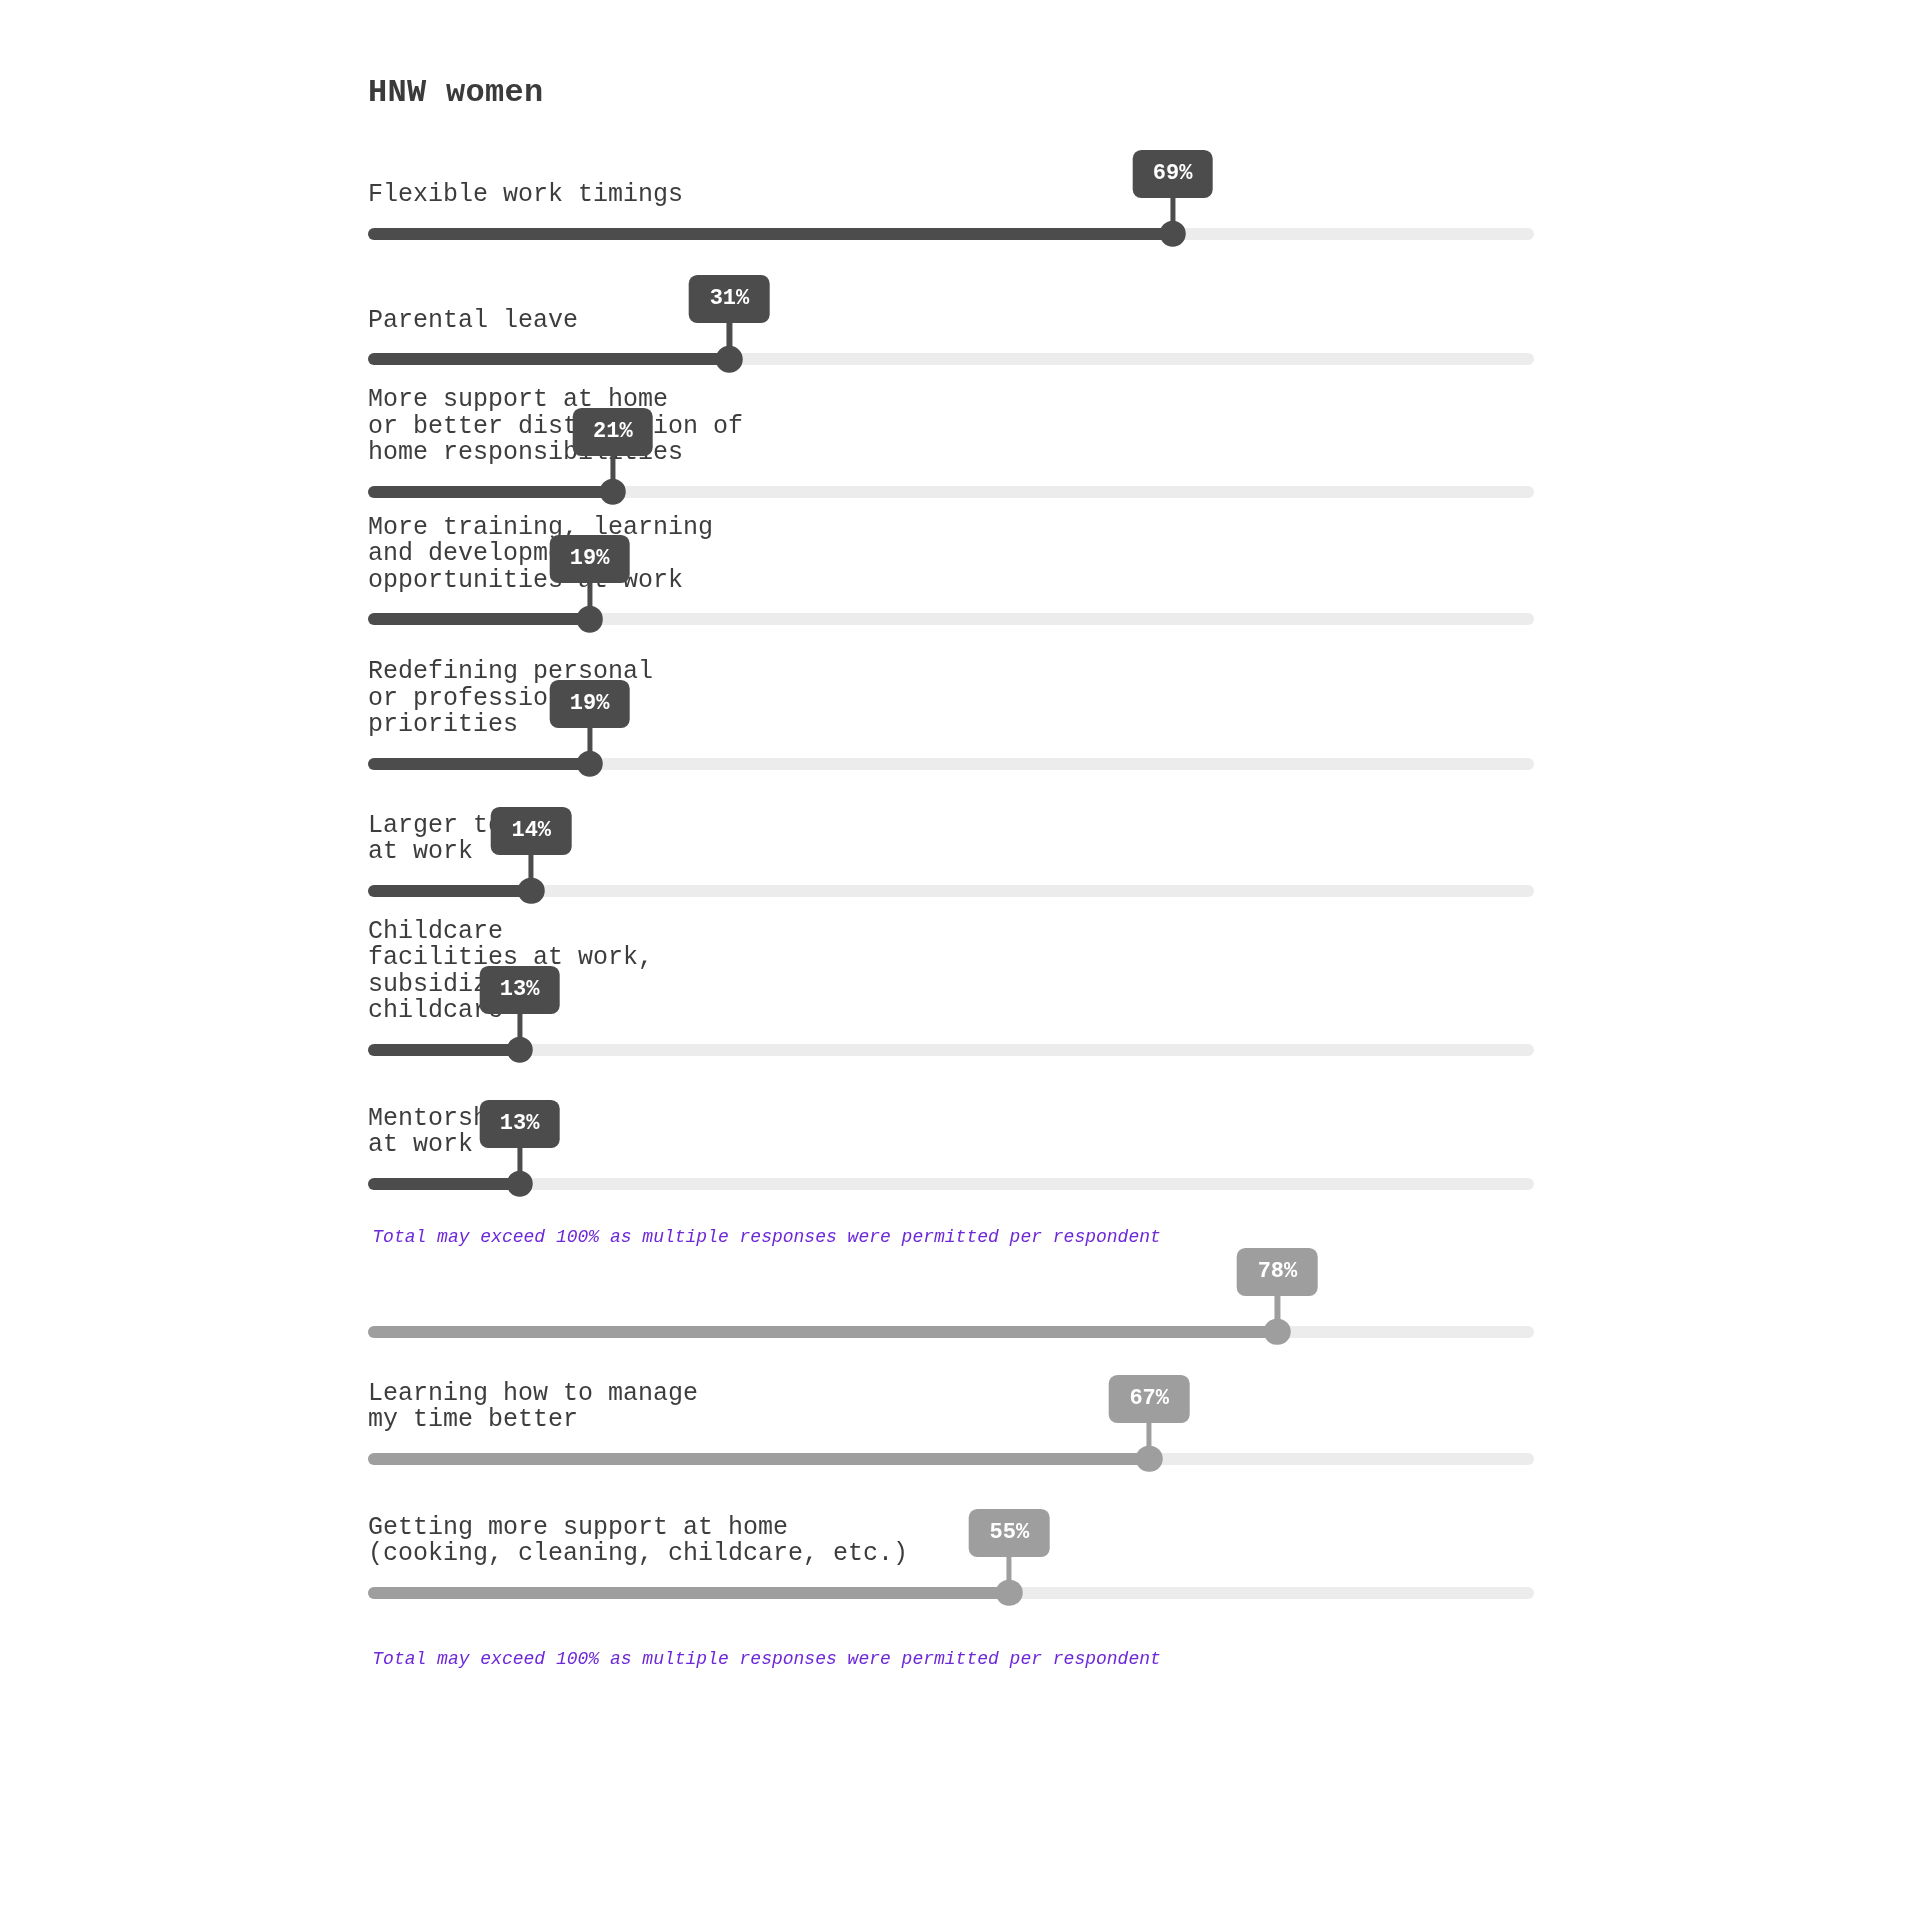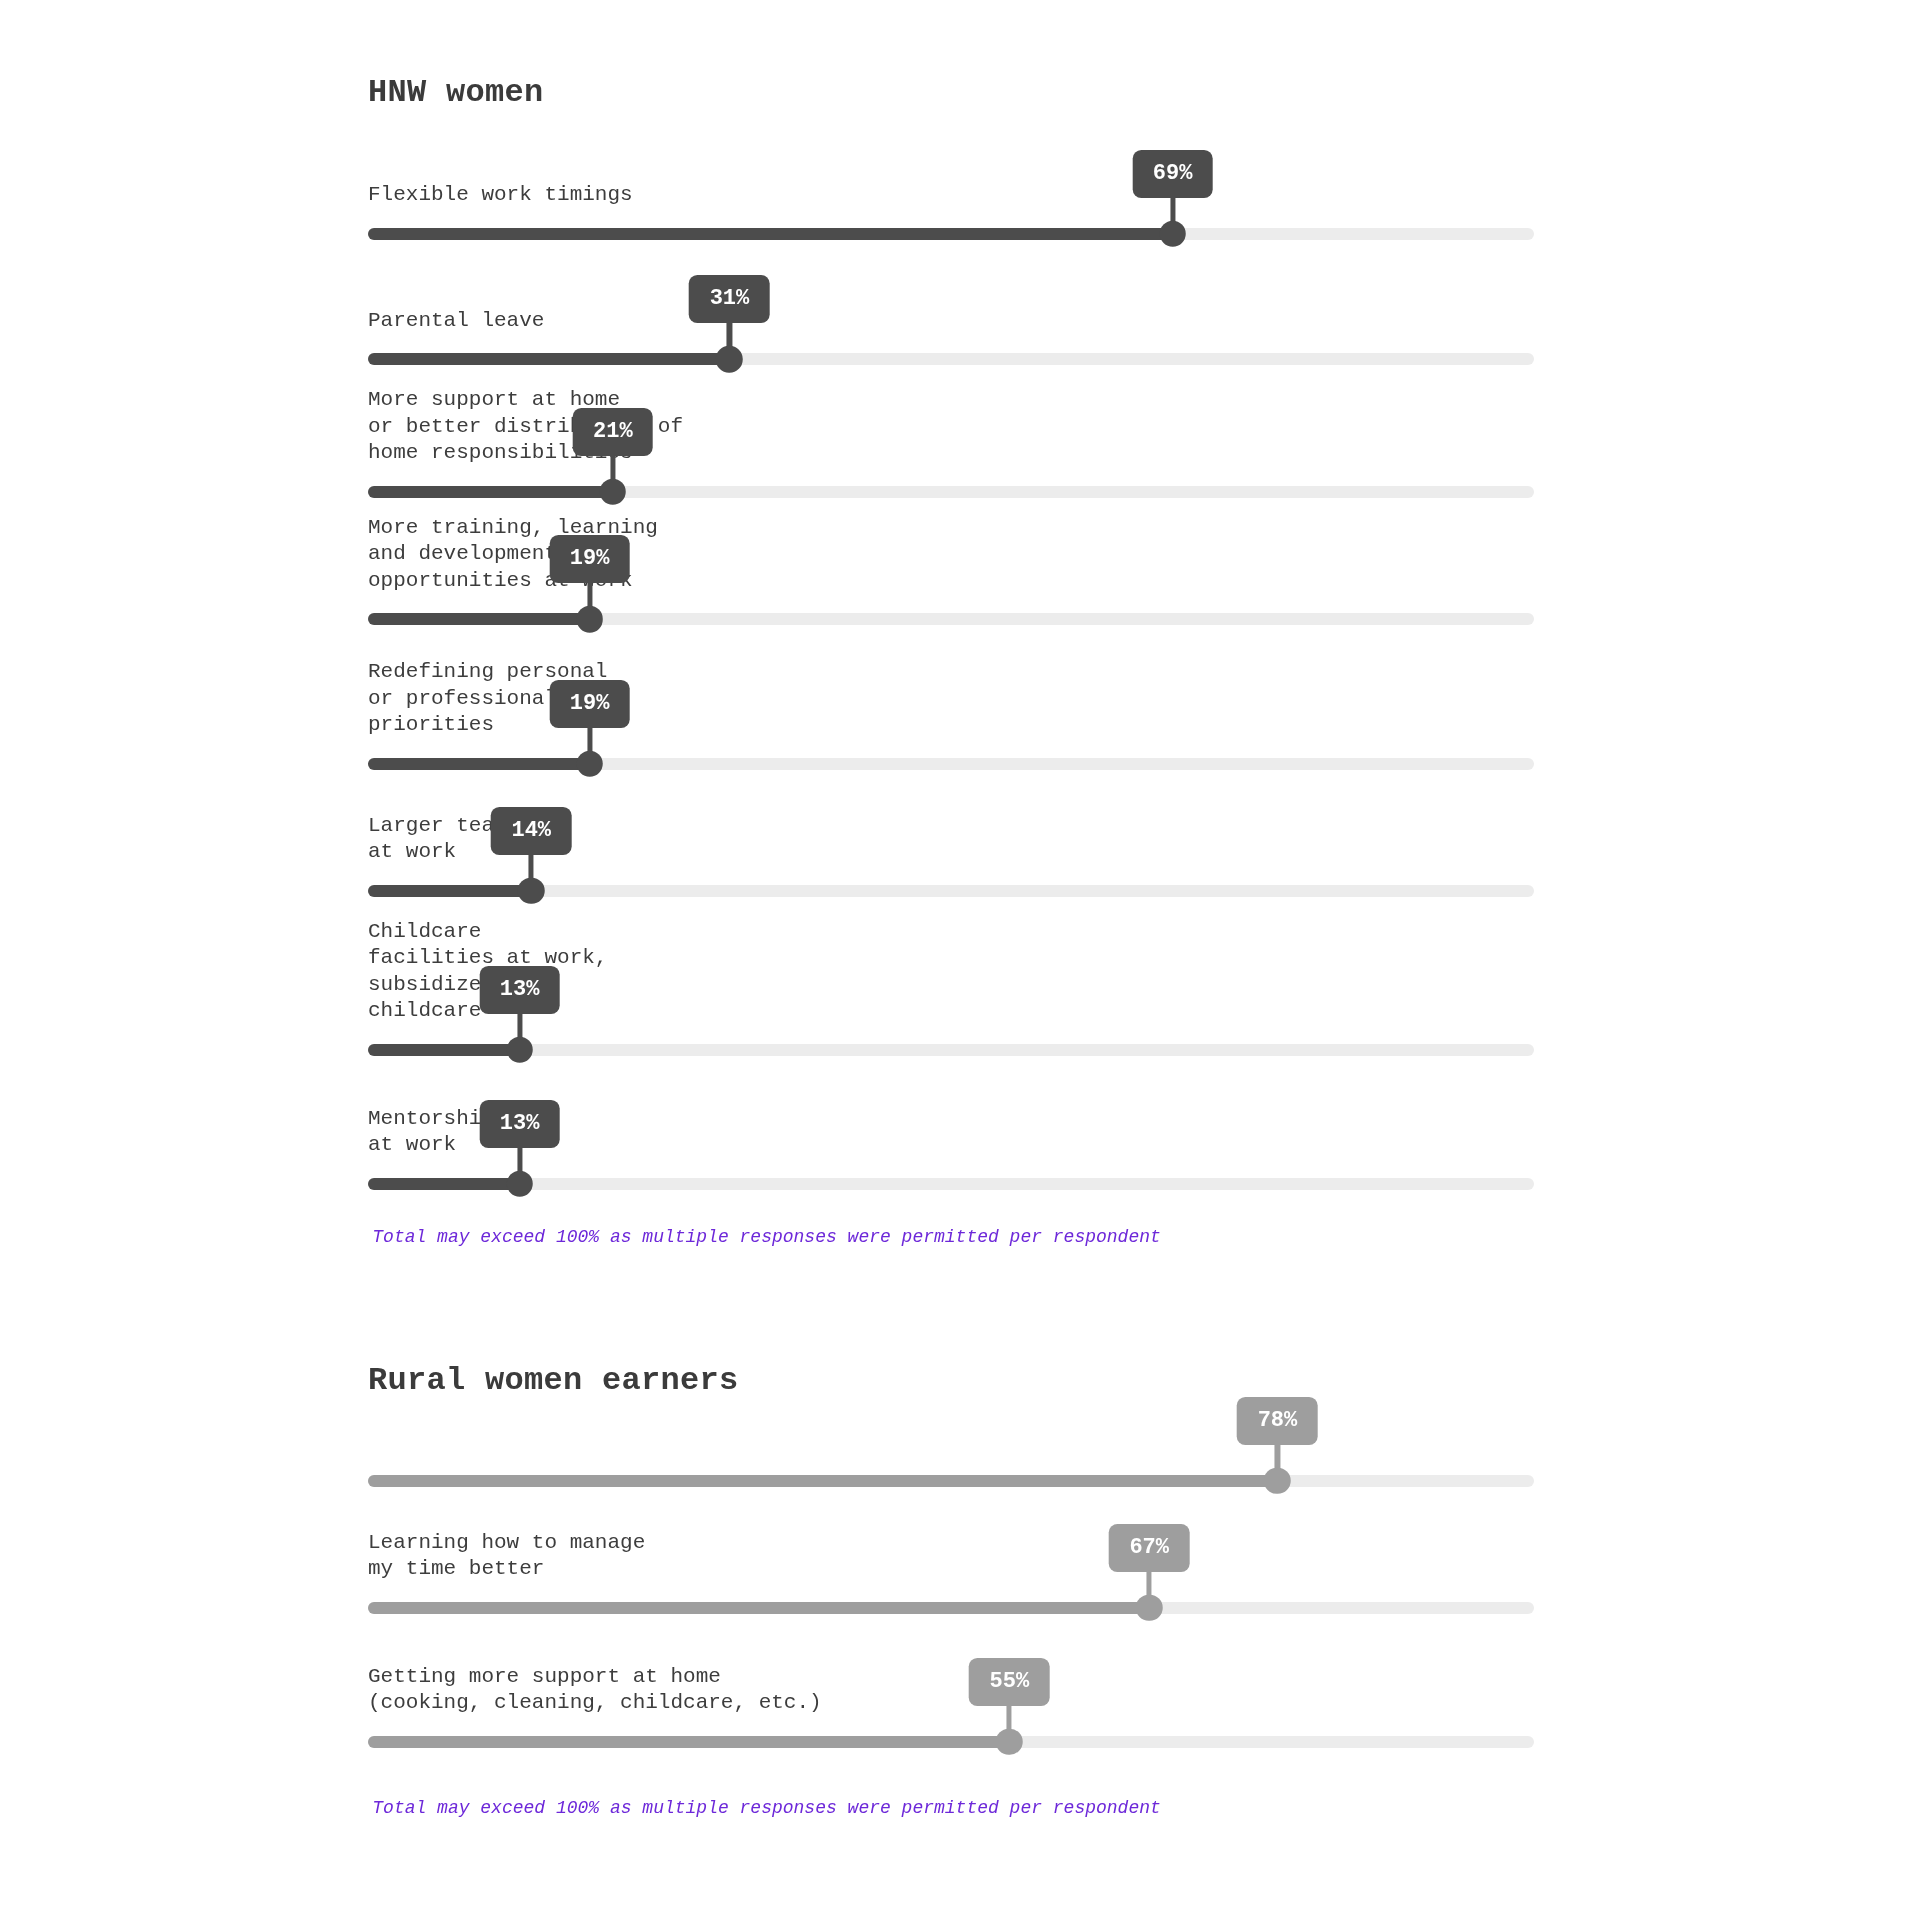--- a/index.html
+++ b/index.html
@@ -30,21 +30,21 @@
     color: #3b3b3b;
     letter-spacing: 0.3px;
   }
   .section-2 .section-title {
     margin-top: 111px;
   }
   .row {
     position: relative;
   }
   .row-label {
-    font-size: 21px;
+    font-size: 25px;
     line-height: 26.5px;
     color: #3d3d3d;
     white-space: pre-line;
     margin: 0 0 19px 0;
   }
   .slider {
     position: relative;
     height: 12px;
   }
   .track {
@@ -213,21 +213,20 @@
         <div class="handle"></div>
         <div class="value-badge">13%</div>
       </div>
     </div>
 
     <p class="footnote">Total may exceed 100% as multiple responses were permitted per respondent</p>
   </section>
 
   <section class="section-2" style="--accent: #9e9e9e;">
 
-    <h2 class="section-title">Rural women earners</h2>
 
     <div class="row" style="margin-top:75px">
       <div class="slider" style="--pct: 78%;">
         <div class="track"></div>
         <div class="fill"></div>
         <div class="stem"></div>
         <div class="handle"></div>
         <div class="value-badge">78%</div>
       </div>
     </div>

